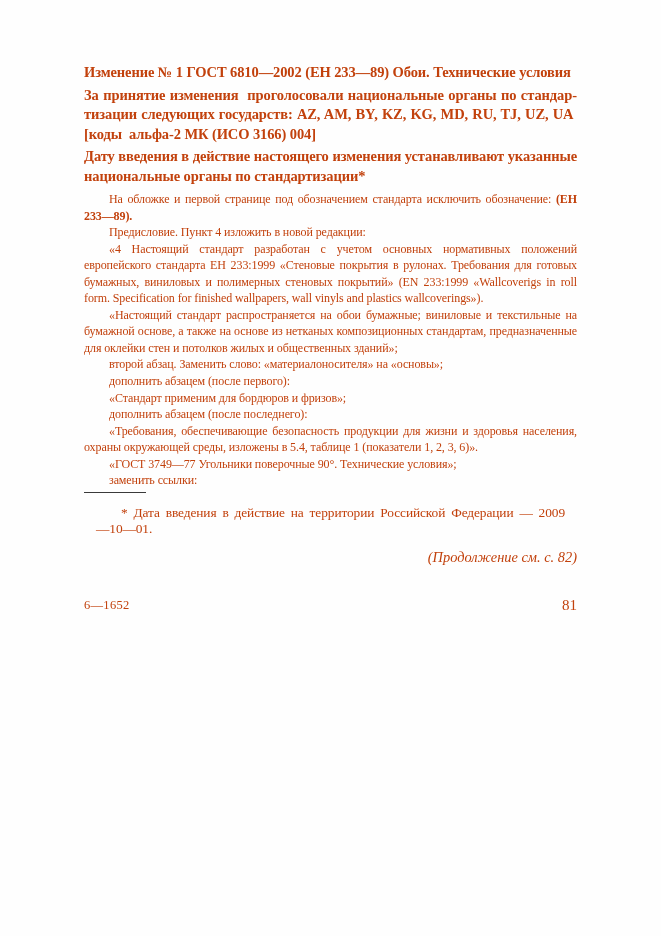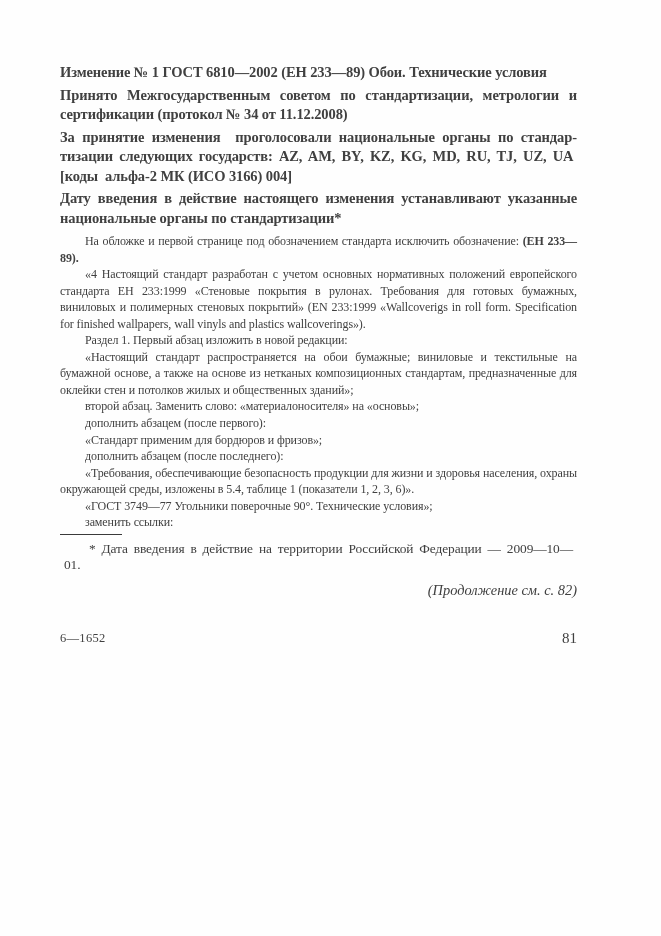--- a/index.html
+++ b/index.html
@@ -6,23 +6,23 @@
     margin: 0;
     padding: 0;
     background: #ffffff;
   }
   .page {
     position: relative;
     width: 661px;
     height: 936px;
     background: #fefefe;
     box-sizing: border-box;
-    padding: 63px 84px 0 60px;
+    padding: 63px 84px 0 84px;
     font-family: "Liberation Serif", serif;
-    color: #404040;
+    color: #c2410c;
     overflow: hidden;
   }
   .hp {
     margin: 0 0 3px 0;
     font-weight: bold;
     font-size: 14.5px;
     line-height: 19.5px;
     text-align: justify;
     letter-spacing: -0.1px;
     hyphens: manual;
@@ -40,21 +40,21 @@
     hyphens: manual;
   }
   .bp b { font-weight: bold; }
   .footnote-rule {
     width: 62px;
     height: 0;
     border-top: 1.4px solid #3a3a3a;
     margin: 3px 0 6px 0;
   }
   .footnote {
-    margin: 4px;
+    margin: 12px;
     font-size: 13.4px;
     line-height: 16px;
     text-align: justify;
     text-indent: 25px;
     letter-spacing: -0.1px;
     word-spacing: 2px;
   }
   .continuation {
     margin: 9px 0 16px 0;
     font-size: 14.4px;
@@ -76,29 +76,28 @@
     font-size: 15px;
   }
 </style>
 </head>
 <body>
 
 <div class="page">
 
   <div>
     <p class="hp">Изменение № 1 ГОСТ 6810—2002 (ЕН 233—89) Обои. Технические ус­ловия</p>
-    <p class="hp">Принято Межгосударственным советом по стандартизации, метрологии и сертификации (протокол № 34 от 11.12.2008)</p>
     <p class="hp">За принятие изменения&nbsp; проголосовали национальные органы по стандар­тизации следующих государств: AZ, AM, BY, KZ, KG, MD, RU, TJ, UZ, UA&nbsp; [коды&nbsp; альфа-2 МК (ИСО 3166) 004]</p>
     <p class="hp">Дату введения в действие настоящего изменения устанавливают указанные национальные органы по стандартизации*</p>
   </div>
 
   <div class="body-block">
     <p class="bp"><span>На обложке и первой странице под обозначением стандарта исклю­чить обозначение: </span><b>(ЕН 233—89).</b></p>
+    <p class="bp">Предисловие. Пункт 4 изложить в новой редакции:</p>
     <p class="bp">«4 Настоящий стандарт разработан с учетом основных нормативных положений европейского стандарта ЕН 233:1999 «Стеновые покрытия в рулонах. Требования для готовых бумажных, виниловых и полимерных стеновых покрытий» (EN 233:1999 «Wallcoverigs in roll form. Specification for finished wallpapers, wall vinyls and plastics wallcoverings»).</p>
-    <p class="bp">Раздел 1. Первый абзац изложить в новой редакции:</p>
     <p class="bp">«Настоящий стандарт распространяется на обои бумажные; винило­вые и текстильные на бумажной основе, а также на основе из нетканых композиционных стандартам, предназначенные для оклейки стен и по­толков жилых и общественных зданий»;</p>
     <p class="bp">второй абзац. Заменить слово: «материалоносителя» на «основы»;</p>
     <p class="bp">дополнить абзацем (после первого):</p>
     <p class="bp">«Стандарт применим для бордюров и фризов»;</p>
     <p class="bp">дополнить абзацем (после последнего):</p>
     <p class="bp">«Требования, обеспечивающие безопасность продукции для жизни и здоровья населения, охраны окружающей среды, изложены в 5.4, таб­лице 1 (показатели 1, 2, 3, 6)».</p>
     <p class="bp">«ГОСТ 3749—77 Угольники поверочные 90°. Технические условия»;</p>
     <p class="bp">заменить ссылки:</p>
   </div>
 

